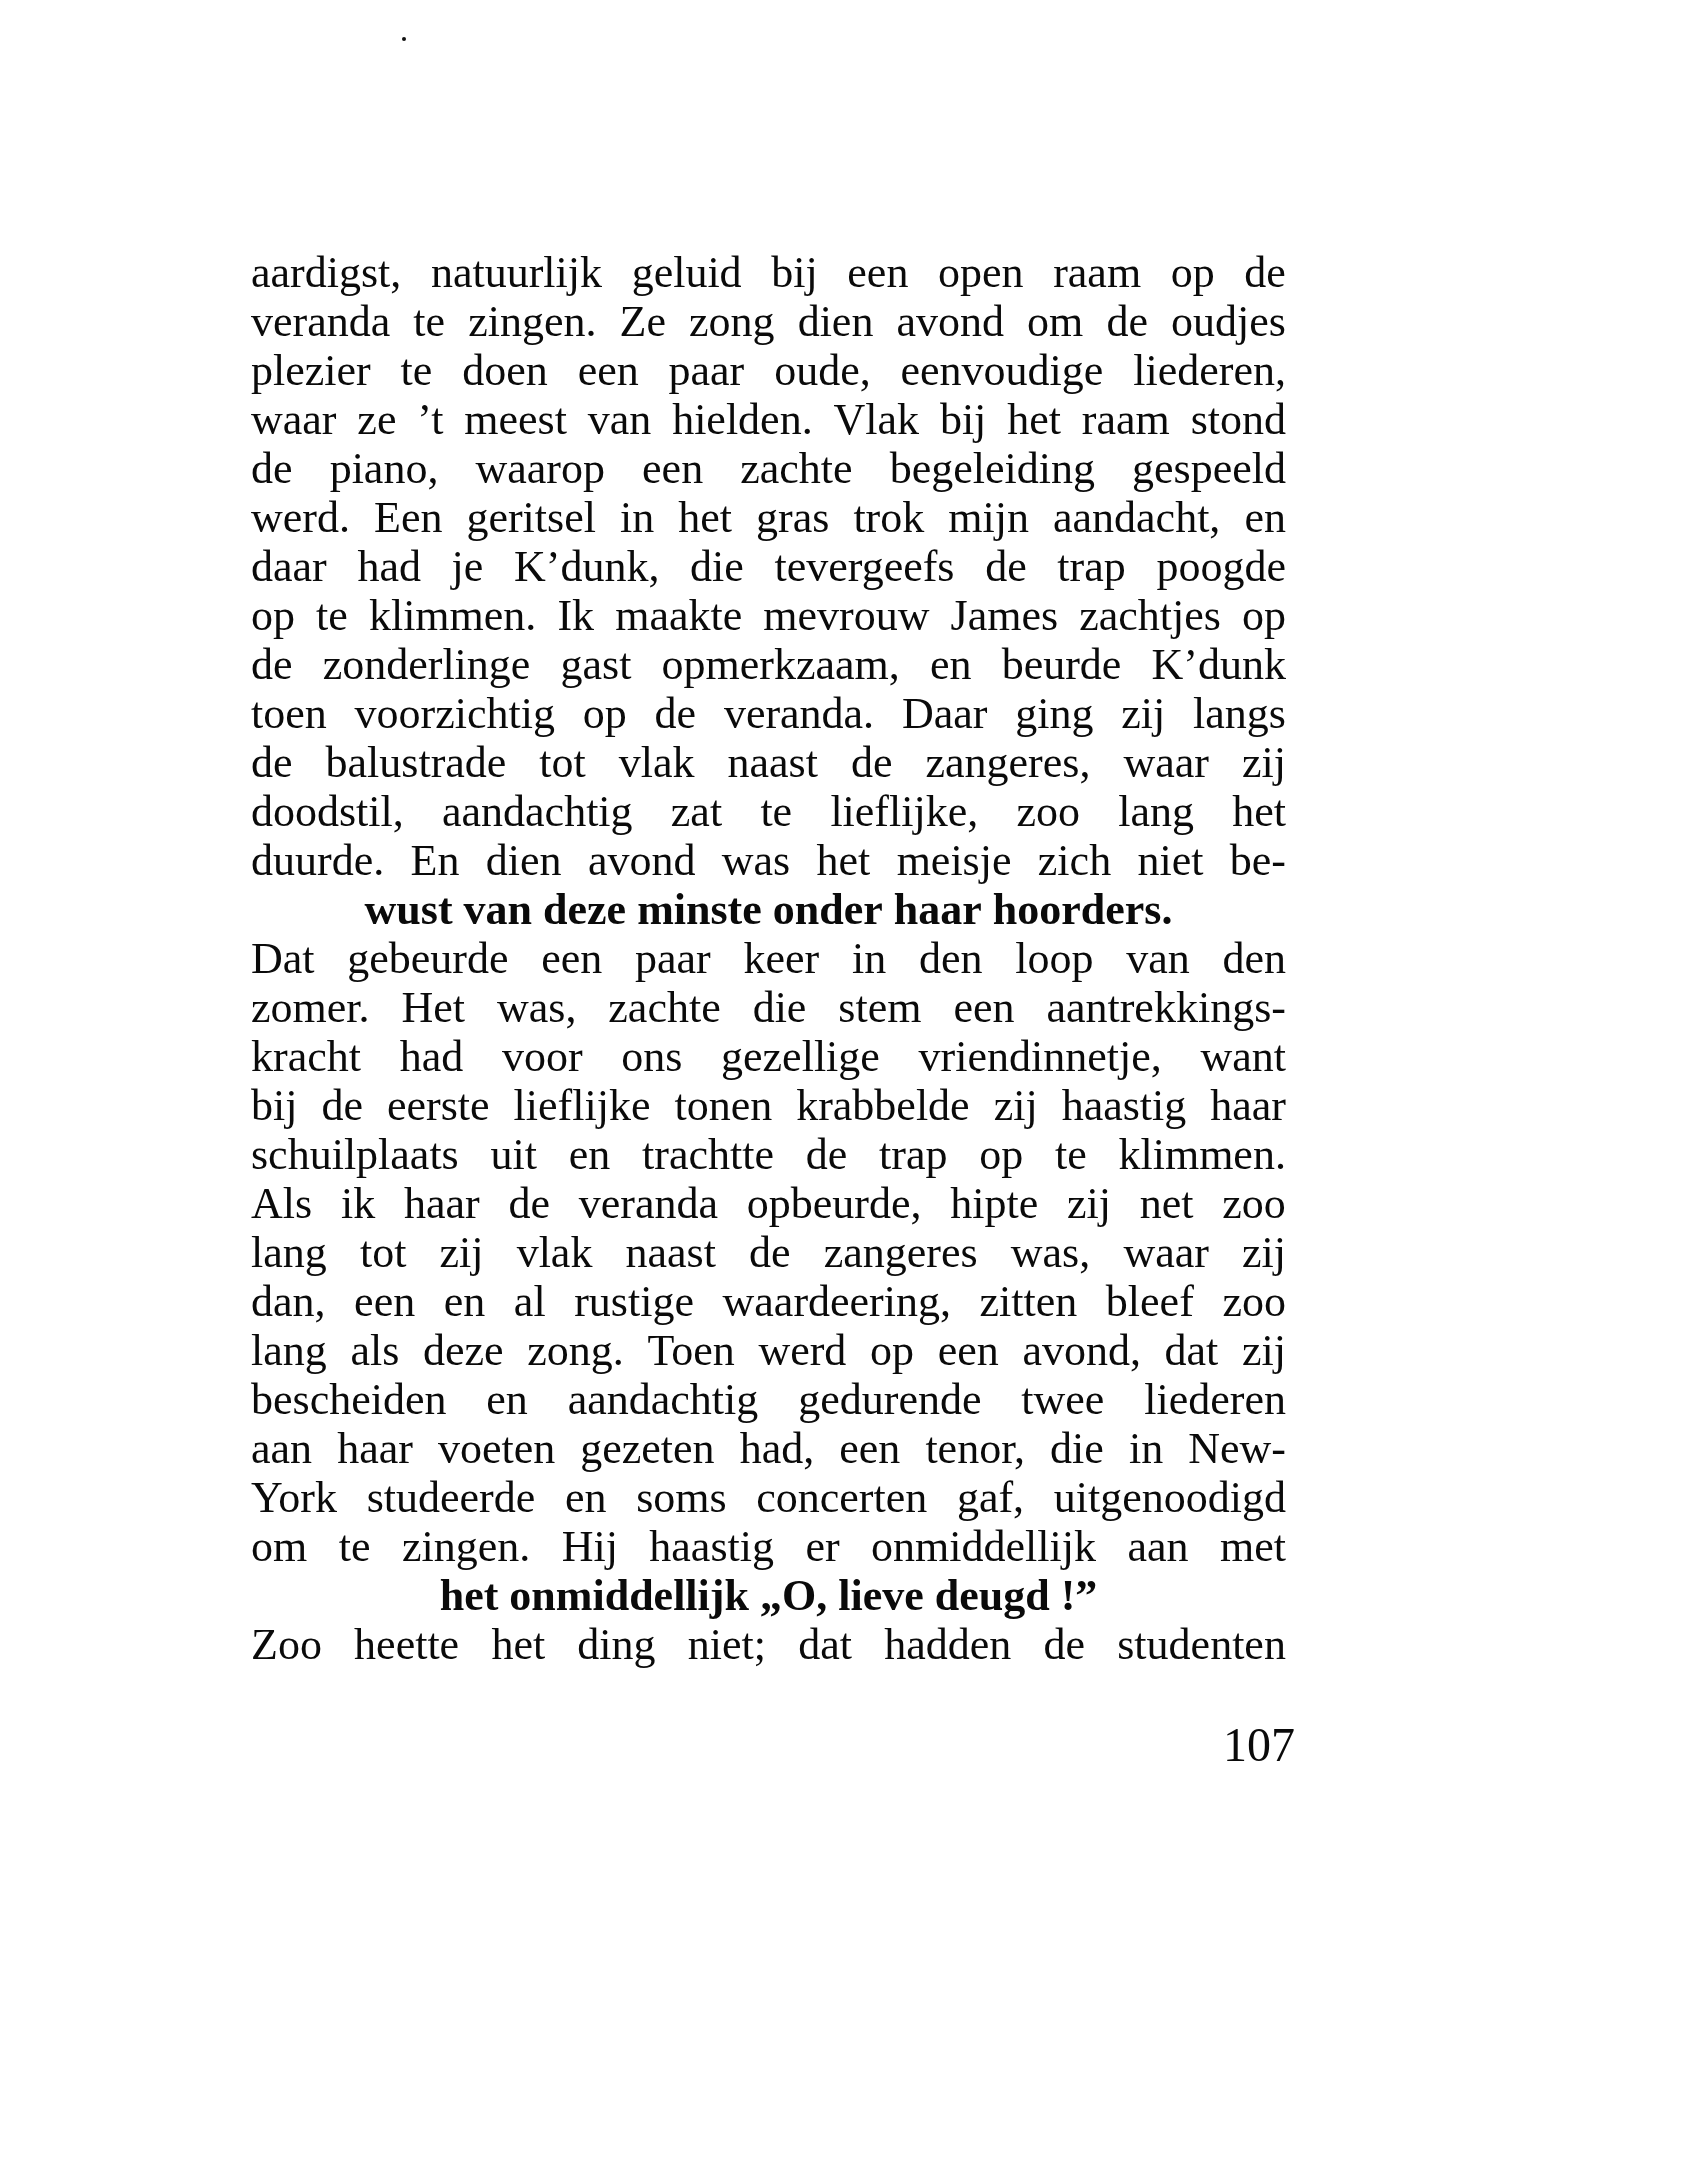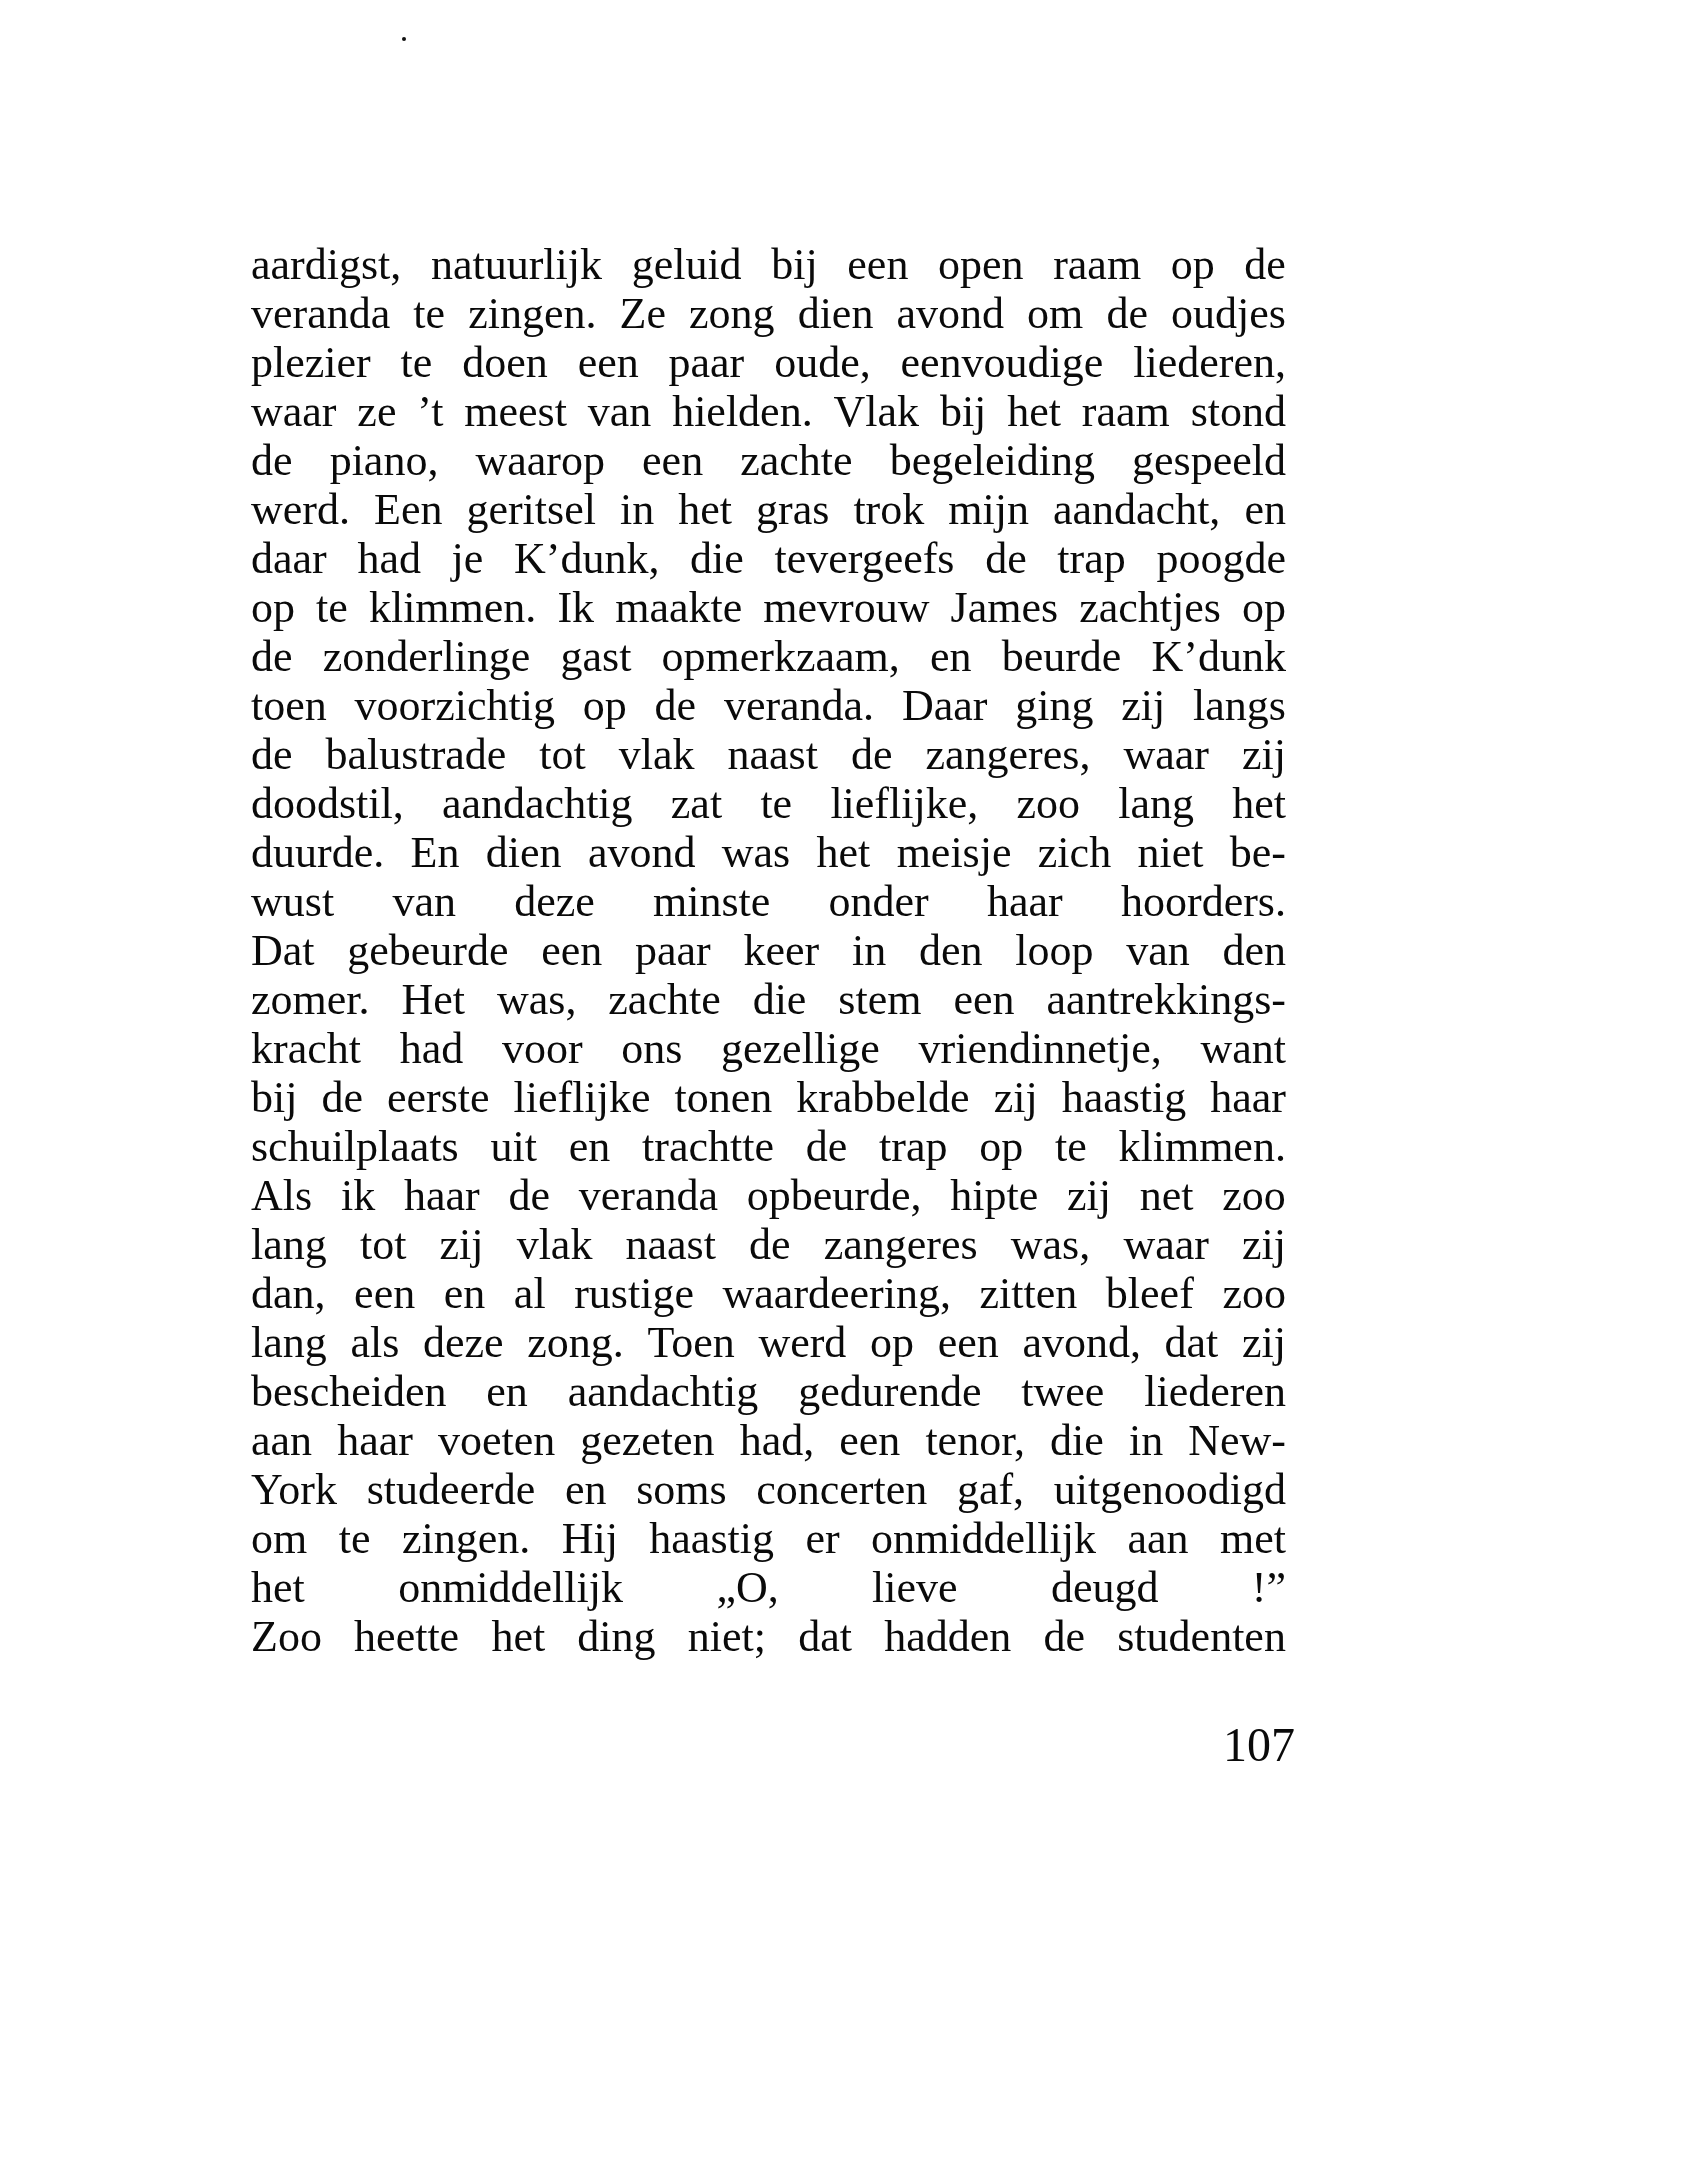--- a/index.html
+++ b/index.html
@@ -20,34 +20,35 @@
       left: 402px;
       top: 37px;
       width: 4.2px;
       height: 4.2px;
       border-radius: 50%;
       background: #111;
     }
     .text-block {
       position: absolute;
       left: 251px;
-      top: 240px;
+      top: 248px;
       width: 1035px;
     }
     .line {
       display: flex;
       justify-content: space-between;
       height: 49px;
       line-height: 49px;
       font-size: 44px;
       white-space: nowrap;
     }
     .line.last {
-      justify-content: space-between;
+      justify-content: center;
       word-spacing: 2.8px;
+      font-weight: bold;
     }
     .line.last span + span { margin-left: 11px; }
     .page-number {
       position: absolute;
       left: 1223px;
       top: 1720px;
       width: 64px;
       font-size: 48px;
       line-height: 49px;
       text-align: right;

